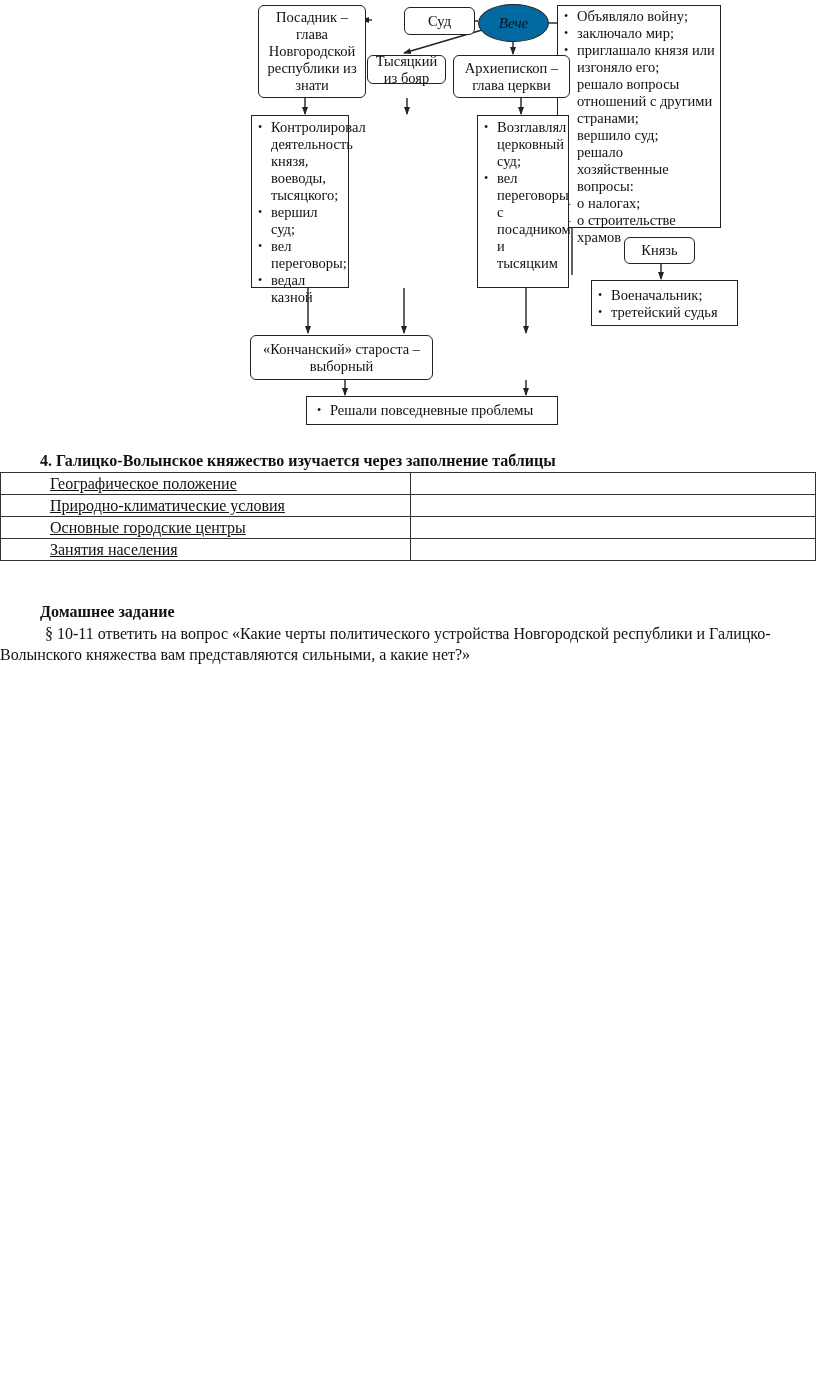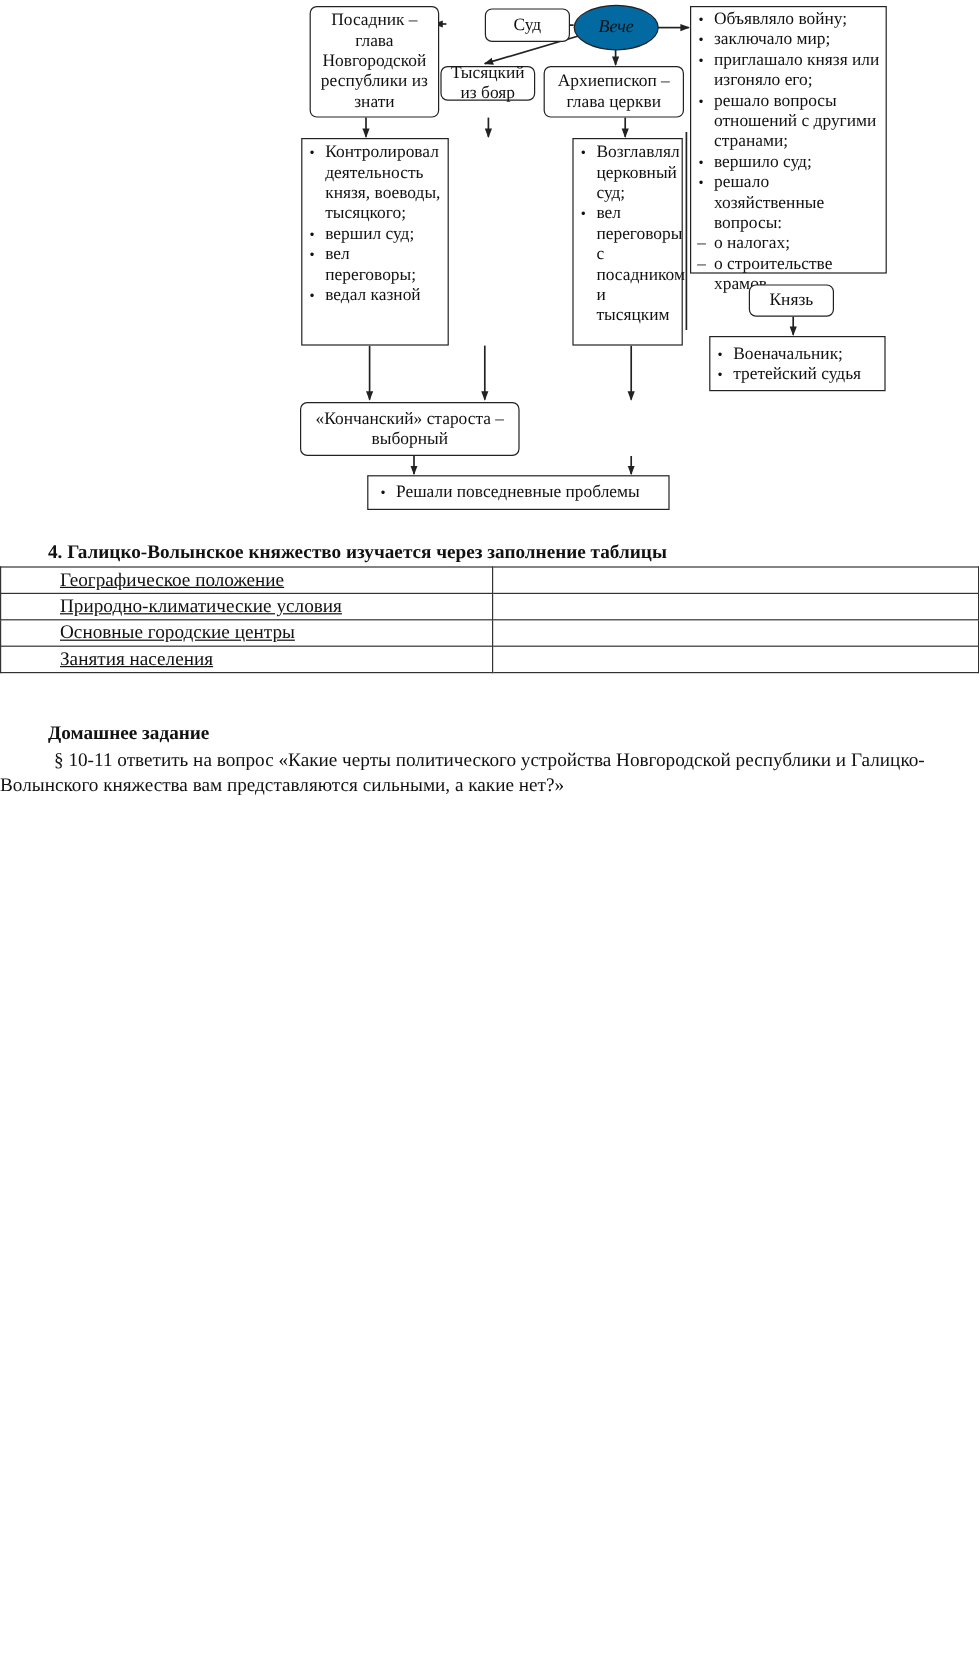--- a/index.html
+++ b/index.html
@@ -70,40 +70,40 @@
   </div>
 
   <div class="box rounded center" style="left:372px;top:7px;width:71px;height:28px;margin-left:32px;">
     <span>Суд</span>
   </div>
 
   <div class="ellipse" style="left:478px;top:4px;width:71px;height:38px;">
     <span>Вече</span>
   </div>
 
-  <div class="box list" style="left:575px;top:5px;width:164px;height:223px;padding-top:2px;">
+  <div class="box list" style="left:557px;top:5px;width:164px;height:223px;padding-top:2px;">
     <div class="li">Объявляло войну;</div>
     <div class="li">заключало мир;</div>
     <div class="li">приглашало князя или изгоняло его;</div>
     <div class="li">решало вопросы отношений с другими странами;</div>
     <div class="li">вершило суд;</div>
     <div class="li">решало хозяйственные вопросы:</div>
     <div class="dash">о налогах;</div>
     <div class="dash">о строительстве храмов</div>
   </div>
 
   <div class="box rounded center" style="left:367px;top:55px;width:79px;height:29px;">
     <span>Тысяцкий из бояр</span>
   </div>
 
   <div class="box rounded center" style="left:453px;top:55px;width:117px;height:43px;">
     <span>Архиепископ – глава церкви</span>
   </div>
 
-  <div class="box list" style="left:251px;top:115px;width:123px;height:173px;">
+  <div class="box list" style="left:251px;top:115px;width:98px;height:173px;">
     <div class="li">Контролировал деятельность князя, воеводы, тысяцкого;</div>
     <div class="li">вершил суд;</div>
     <div class="li">вел переговоры;</div>
     <div class="li">ведал казной</div>
   </div>
 
 
   <div class="box list" style="left:477px;top:115px;width:92px;height:173px;">
     <div class="li">Возглавлял церковный суд;</div>
     <div class="li">вел переговоры с посадником и тысяцким</div>

